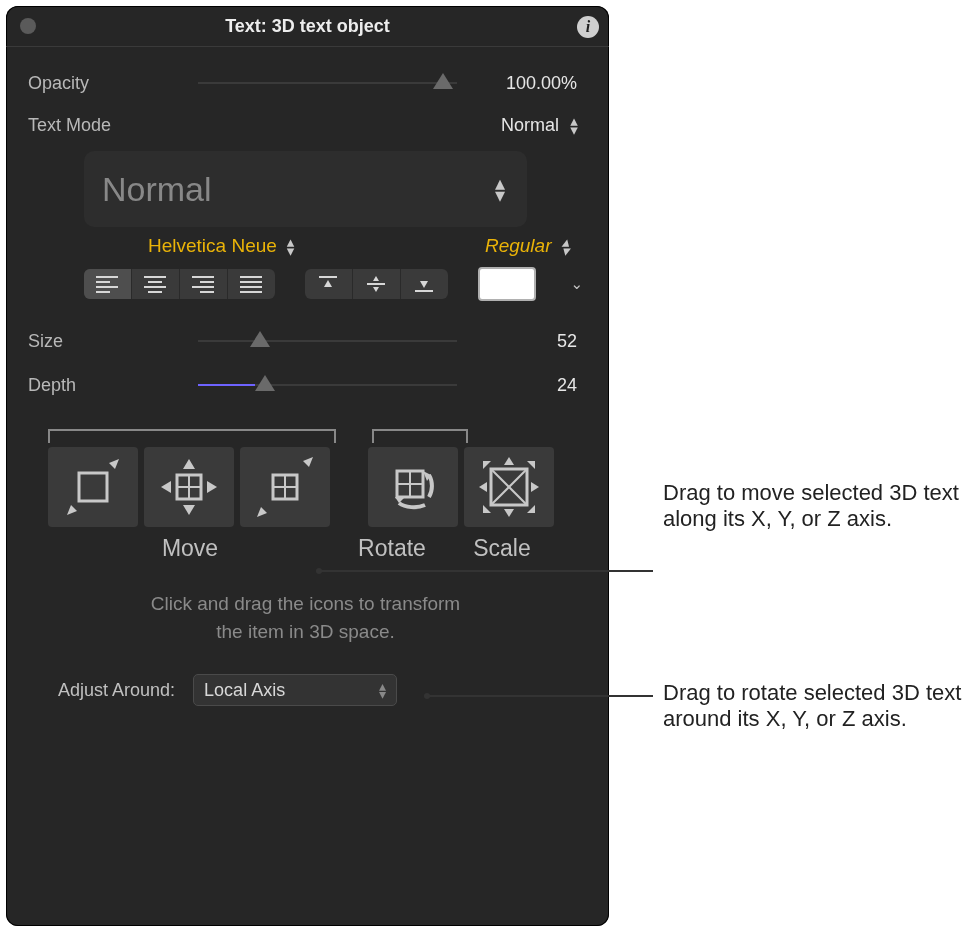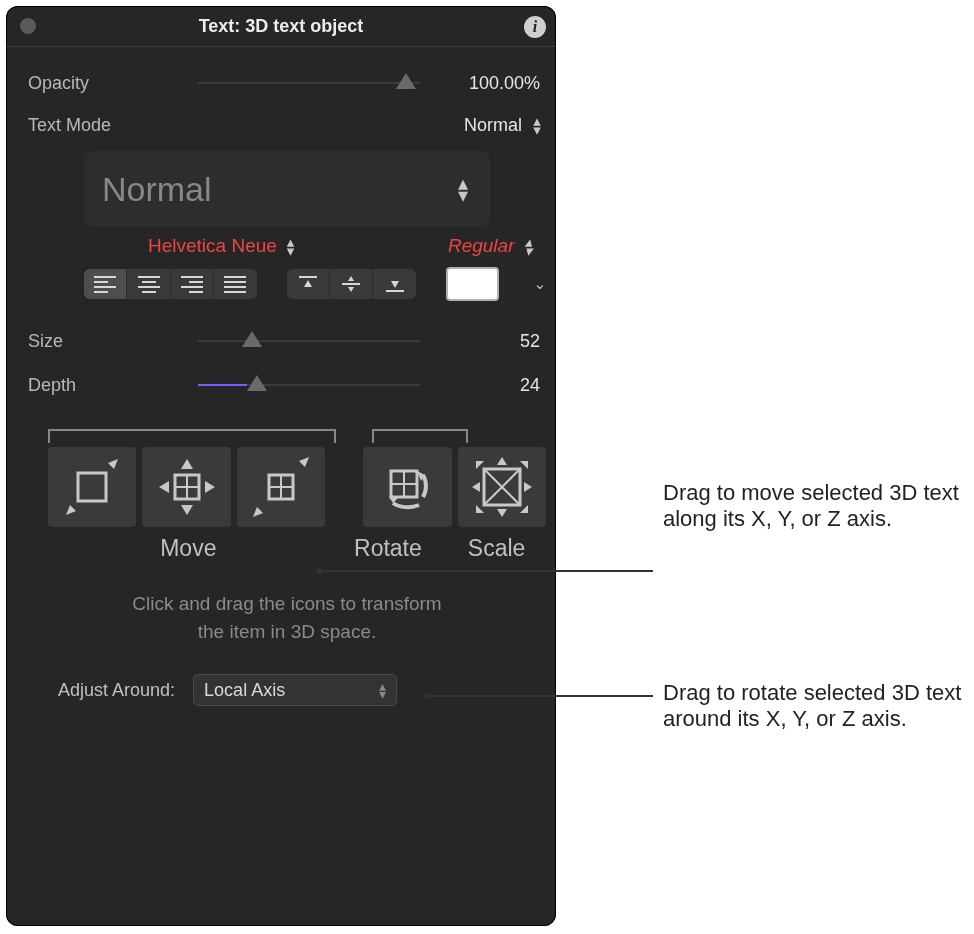--- a/index.html
+++ b/index.html
@@ -8,21 +8,21 @@
     background: #fff;
     font-family: -apple-system, "Helvetica Neue", Helvetica, Arial, sans-serif;
     color: #222;
     width: 974px;
     height: 934px;
   }
   .panel {
     position: absolute;
     top: 6px;
     left: 6px;
-    width: 550px;
+    width: 603px;
     height: 920px;
     background: #262626;
     border-radius: 12px;
     color: #cfcfcf;
     box-shadow: 0 0 0 1px #000 inset;
   }
   .titlebar {
     height: 40px;
     display: flex;
     align-items: center;
@@ -52,21 +52,21 @@
     background: #cfcfcf;
     color: #1f1f1f;
     font-family: Georgia, serif;
     font-style: italic;
     font-weight: bold;
     display: flex;
     align-items: center;
     justify-content: center;
     font-size: 16px;
   }
-  .body { padding: 14px 10px 10px 22px; }
+  .body { padding: 14px 26px 10px 22px; }
   .row {
     display: flex;
     align-items: center;
     height: 44px;
     color: #b8b8b8;
     font-size: 18px;
   }
   .row .label { flex: 0 0 170px; }
   .row .slider {
     flex: 1;
@@ -116,21 +116,21 @@
     font-size: 34px;
     font-weight: 400;
   }
   .style-well .spacer { flex: 1; }
 
   .font-row {
     display: flex;
     align-items: flex-end;
     margin: 8px 10px 10px 0;
     font-size: 19px;
-    color: #ef4444;
+    color: #eab308;
   }
   .font-row .font { margin-left: 120px; display:flex; align-items:center; }
   .font-row .weight { margin-left: auto; display:flex; align-items:center; margin-right: 4px; font-style: italic;}
   .font-row .caret { margin-left: 10px; color: #c8c8c8; font-size: 15px; line-height: 0.6;}
   .font-row .caret::before { content: "\25B4\A\25BE"; white-space: pre; }
 
   .btnbar { display:flex; gap: 30px; margin: 6px 0 18px 56px; align-items: center;}
   .seg {
     display: flex;
     border-radius: 6px;

